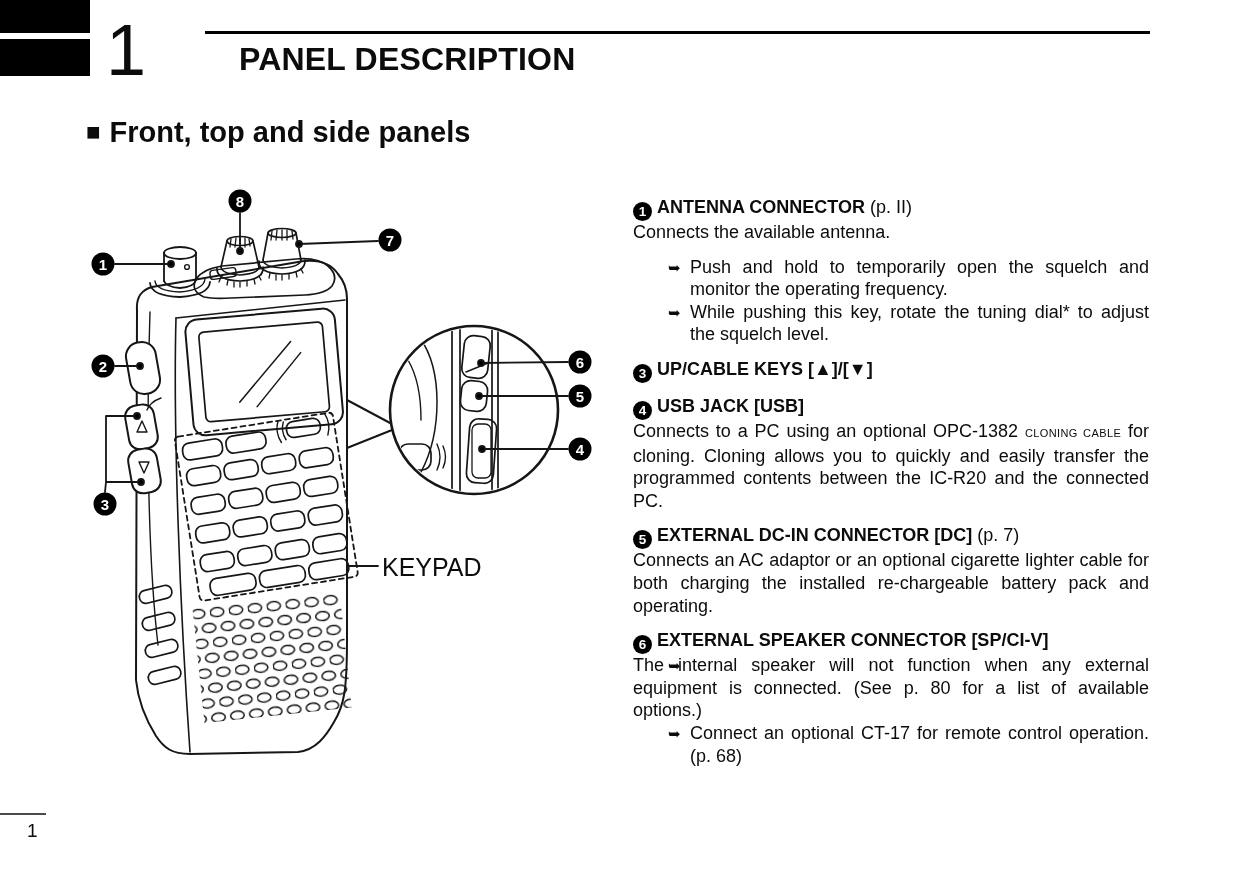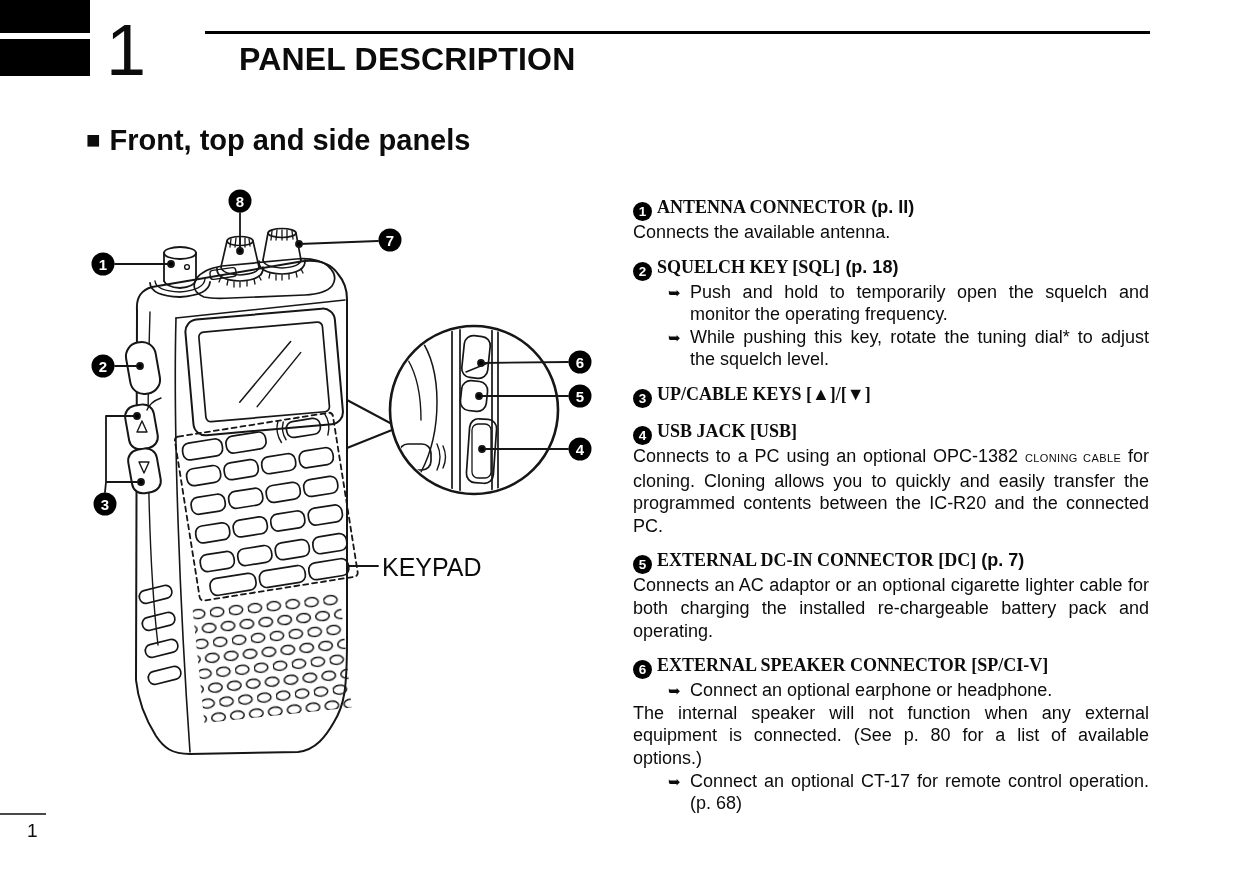--- a/index.html
+++ b/index.html
@@ -8,33 +8,33 @@
     font-family:"Liberation Sans","DejaVu Sans",sans-serif;color:#0c0c0c;
     -webkit-font-smoothing:antialiased;
   }
   .abs{position:absolute;}
   
   .tab-block1{left:0;top:0;width:90px;height:33px;background:#000;}
   .tab-block2{left:0;top:39px;width:90px;height:37px;background:#000;}
   .chapter-num{left:106px;top:14px;font-size:72px;line-height:1;font-weight:400;letter-spacing:-2px;}
   .chapter-rule{left:205px;top:31px;width:945px;height:3px;background:#000;}
   .chapter-title{left:203px;top:41px;font-size:32px;font-weight:bold;letter-spacing:.2px;white-space:nowrap;margin-left:36px;}
-  .section-head{left:86px;top:124px;font-size:29px;font-weight:bold;white-space:nowrap;}
+  .section-head{left:86px;top:116px;font-size:29px;font-weight:bold;white-space:nowrap;}
   .section-head .marker{font-size:24px;vertical-align:2px;margin-right:9px;}
   
   .col{left:633px;top:196px;width:516px;font-size:18px;line-height:22.6px;}
   .col section{margin-top:12px;}
   .col section:first-child{margin-top:0;}
   .hrow{white-space:nowrap;}
   .numbadge{
     display:inline-block;width:19px;height:19px;border-radius:50%;background:#000;color:#fff;
     font-size:13.5px;font-weight:bold;line-height:19px;text-align:center;vertical-align:-3px;margin-right:5px;
   }
-  .ht{font-weight:bold;font-family:Liberation Serif, serif;}
-  .hr2{font-weight:700;margin-left:5px;text-align:center;}
+  .ht{font-weight:bold;}
+  .hr2{font-weight:400;margin-left:5px;text-align:center;}
   .col p{margin:0;}
   .bodyp{margin-left:27px;text-align:justify;}
   .contp{margin-left:57px;text-align:justify;}
   .ai{position:relative;margin-left:35px;padding-left:22px;text-align:justify;}
   .ag{position:absolute;left:0;top:1px;font-size:15px;font-family:"DejaVu Sans",sans-serif;}
   .sc{font-size:11px;letter-spacing:.4px;}
   
   .foot-rule{left:0;top:813px;width:46px;height:2px;background:#4a4a4a;}
   .page-num{left:27px;top:820px;font-size:19px;}
   .figure{left:60px;top:180px;}
@@ -256,42 +256,41 @@
   </svg>
 
   <div class="abs col">
 
     <section>
       <div class="hrow"><span class="numbadge">1</span><span class="ht">ANTENNA CONNECTOR</span><span class="hr2">(p. II)</span></div>
       <p class="bodyp">Connects the available antenna.</p>
     </section>
 
     <section>
-      <div class="hrow"><span class="numbadge">2</span><span class="ht">SQUELCH KEY [SQL]</span><span class="hr2">(p. 18)</span></div>
       <div class="ai"><span class="ag">➥</span><span>Push and hold to temporarily open the squelch and monitor the operating frequency.</span></div>
       <div class="ai"><span class="ag">➥</span><span>While pushing this key, rotate the tuning dial* to adjust the squelch level.</span></div>
     </section>
 
     <section>
       <div class="hrow"><span class="numbadge">3</span><span class="ht">UP/CABLE KEYS [▲]/[▼]</span></div>
     </section>
 
     <section>
       <div class="hrow"><span class="numbadge">4</span><span class="ht">USB JACK [USB]</span></div>
       <p class="bodyp"><span>Connects to a PC using an optional OPC-1382 </span><span class="sc">CLONING CABLE</span><span> for cloning. Cloning allows you to quickly and easily transfer the programmed contents between the IC-R20 and the connected PC.</span></p>
     </section>
 
     <section>
       <div class="hrow"><span class="numbadge">5</span><span class="ht">EXTERNAL DC-IN CONNECTOR [DC]</span><span class="hr2">(p. 7)</span></div>
       <p class="bodyp">Connects an AC adaptor or an optional cigarette lighter cable for both charging the installed re-chargeable battery pack and operating.</p>
     </section>
 
     <section>
       <div class="hrow"><span class="numbadge">6</span><span class="ht">EXTERNAL SPEAKER CONNECTOR [SP/CI-V]</span></div>
-      <div class="ai"><span class="ag">➥</span><span>Connect an optional earphone or headphone.</span></div>
+      <div class="ai"><span class="ag">➥</span></div>
       <p class="contp">The internal speaker will not function when any external equipment is connected. (See p. 80 for a list of available options.)</p>
       <div class="ai"><span class="ag">➥</span><span>Connect an optional CT-17 for remote control operation. (p. 68)</span></div>
     </section>
 
   </div>
 
   <div class="abs foot-rule"></div>
   <div class="abs page-num">1</div>
 
 </div>

